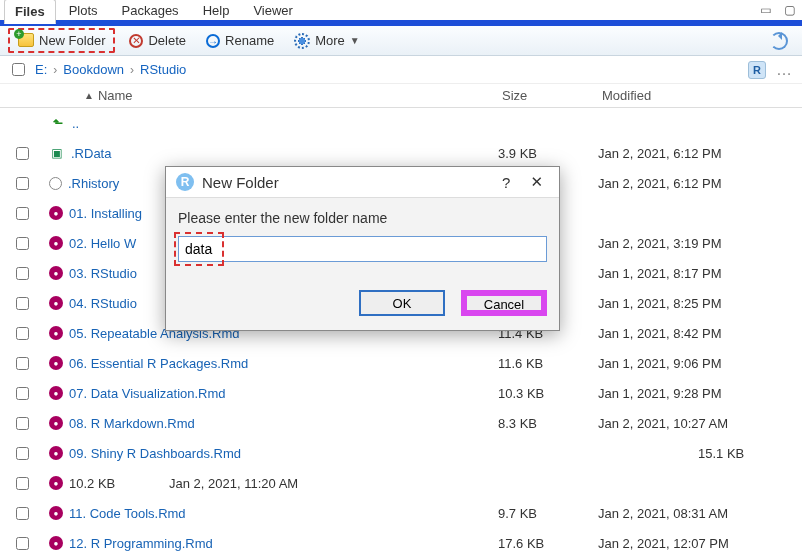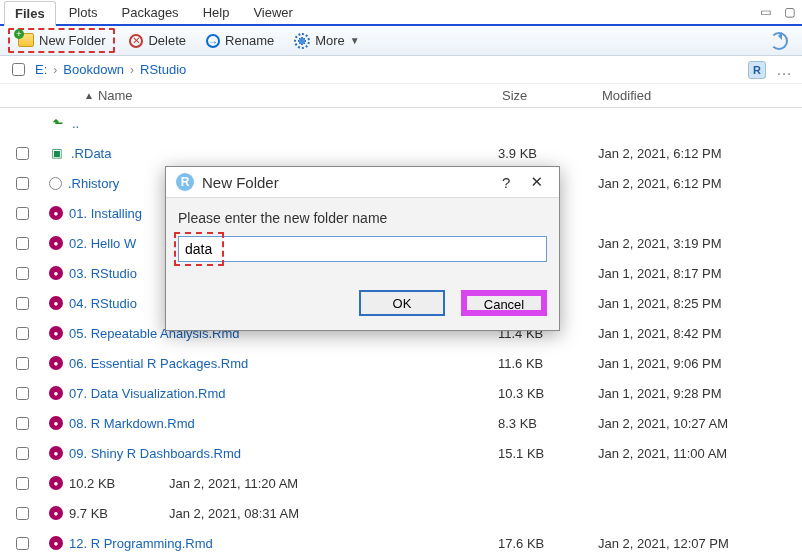--- a/index.html
+++ b/index.html
@@ -9,21 +9,21 @@
     font-size: 13px;
     color: #333;
     background: #fff;
     width: 802px;
     height: 554px;
     overflow: hidden;
     position: relative;
   }
   .tabs {
     display: flex;
-    border-bottom: 2px solid #1d4ed8;
+    border-bottom: 6px solid #1d4ed8;
     background: #fff;
     height: 26px;
     align-items: center;
     padding: 0 4px;
     gap: 2px;
   }
   .tab {
     padding: 4px 10px;
     cursor: pointer;
     border: 1px solid transparent;
@@ -397,31 +397,31 @@
         <span class="ficon rmd-ico">●</span>
         <span class="fname" style="flex:1">08. R Markdown.Rmd</span>
         <span style="width:100px">8.3 KB</span>
         <span style="width:200px">Jan 2, 2021, 10:27 AM</span>
       </div>
       <div class="row">
         <input type="checkbox" style="">
         <span class="ficon rmd-ico">●</span>
         <span class="fname" style="flex:1">09. Shiny R Dashboards.Rmd</span>
         <span style="width:100px">15.1 KB</span>
-        <span style="width:200px">Jan 2, 2021, 11:00 AM</span>
       </div>
       <div class="row">
         <input type="checkbox" style="">
         <span class="ficon rmd-ico">●</span>
         <span style="width:100px">10.2 KB</span>
         <span style="width:200px">Jan 2, 2021, 11:20 AM</span>
       </div>
       <div class="row">
         <input type="checkbox" style="">
         <span class="ficon rmd-ico">●</span>
+        <span class="fname" style="flex:1">11. Code Tools.Rmd</span>
         <span style="width:100px">9.7 KB</span>
         <span style="width:200px">Jan 2, 2021, 08:31 AM</span>
       </div>
       <div class="row">
         <input type="checkbox" style="">
         <span class="ficon rmd-ico">●</span>
         <span class="fname" style="flex:1">12. R Programming.Rmd</span>
         <span style="width:100px">17.6 KB</span>
         <span style="width:200px">Jan 2, 2021, 12:07 PM</span>
       </div>

